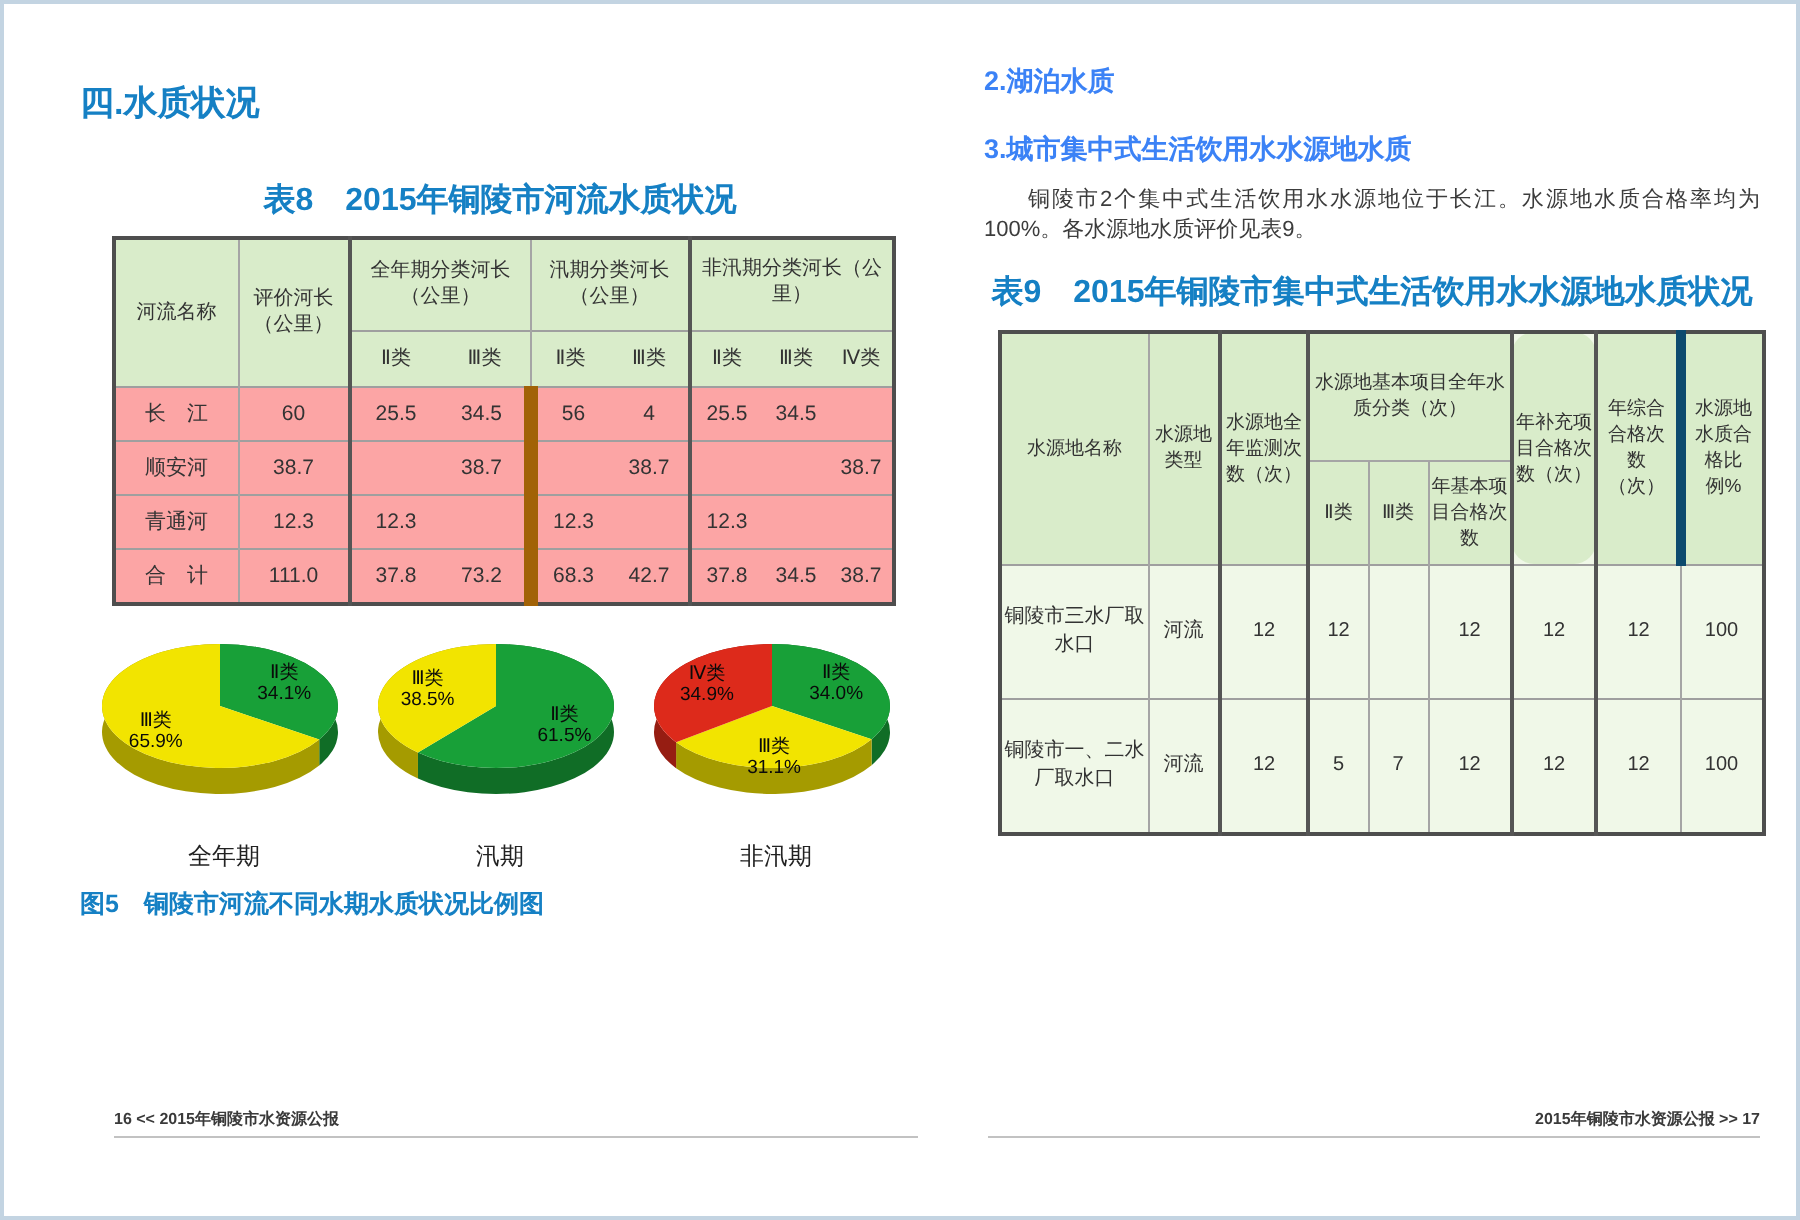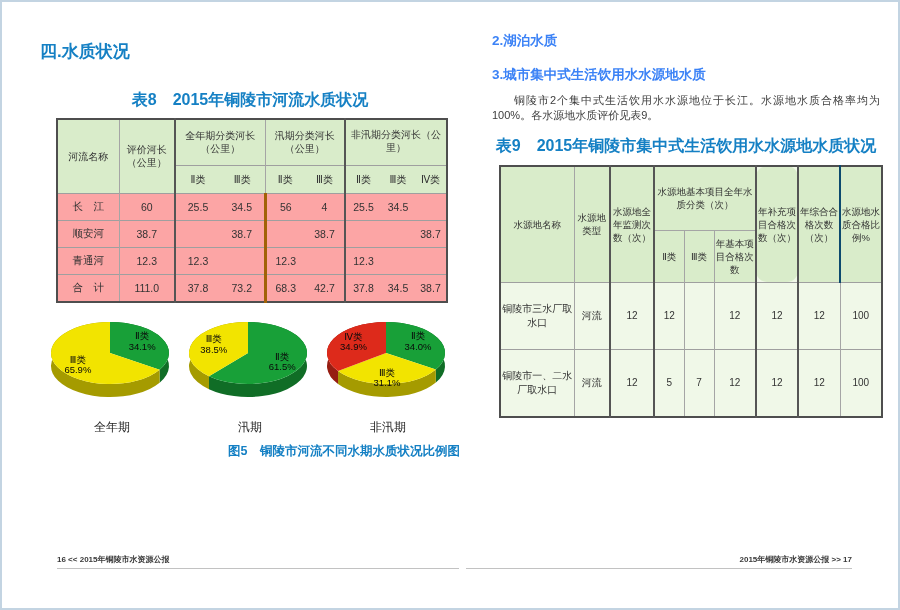--- a/index.html
+++ b/index.html
@@ -34,58 +34,58 @@
   #table8 thead tr:nth-child(2) th{border-top:1px solid #9f9f9f;}
   #table8 thead tr:first-child th:nth-child(2){border-left:1px solid #a5a5a5;}
   #table8 thead tr:first-child th:nth-child(3){border-left:2px solid #555;}
   #table8 thead tr:first-child th:nth-child(4){border-left:1px solid #a5a5a5;}
   #table8 thead tr:first-child th:nth-child(5){border-left:2px solid #555;font-family:Liberation Mono, monospace;}
   #table8 thead tr:nth-child(2) th:nth-child(1){border-left:2px solid #555;}
   #table8 thead tr:nth-child(2) th:nth-child(3){border-left:1px solid #a5a5a5;}
   #table8 thead tr:nth-child(2) th:nth-child(5){border-left:2px solid #555;}
   #table8 tbody td:nth-child(2){border-left:1px solid #a5a5a5;}
   #table8 tbody td:nth-child(3){border-left:2px solid #555;}
-  #table8 tbody td:nth-child(5){border-left:3px solid #a16207;}
+  #table8 tbody td:nth-child(5){border-left:7px solid #a16207;}
   #table8 tbody td:nth-child(7){border-left:2px solid #555;}
 
   
   #table9{width:382px;margin:8px 0 0 7px;border:2px solid #4e4e4e;background:#f0f8e8;}
   #table9 th{background:#d9ecca;font-size:9.5px;color:#333;line-height:13px;padding:2px 1px;}
   #table9 td{font-size:10px;color:#333;background:#f0f8e8;border-top:1px solid #9f9f9f;height:64px;line-height:14px;}
   #table9 thead tr:first-child{height:64px;}
   #table9 thead tr:nth-child(2){height:52px;}
   #table9 thead tr:nth-child(2) th{border-top:1px solid #a5a5a5;}
   #table9 thead tr:first-child th:nth-child(2){border-left:1px solid #a5a5a5;}
   #table9 thead tr:first-child th:nth-child(3){border-left:2px solid #555;}
   #table9 thead tr:first-child th:nth-child(4){border-left:2px solid #555;}
   #table9 thead tr:first-child th:nth-child(5){border-left:2px solid #555;border-radius:11px;}
   #table9 thead tr:first-child th:nth-child(6){border-left:2px solid #555;}
-  #table9 thead tr:first-child th:nth-child(7){border-left:2px solid #0c4a6e;margin-top:40px;}
+  #table9 thead tr:first-child th:nth-child(7){border-left:5px solid #0c4a6e;margin-top:40px;}
   #table9 thead tr:nth-child(2) th:nth-child(1){border-left:2px solid #555;}
   #table9 thead tr:nth-child(2) th:nth-child(2){border-left:1px solid #a5a5a5;}
   #table9 thead tr:nth-child(2) th:nth-child(3){border-left:1px solid #a5a5a5;}
   #table9 tbody td:nth-child(2){border-left:1px solid #a5a5a5;}
   #table9 tbody td:nth-child(3){border-left:2px solid #555;}
   #table9 tbody td:nth-child(4){border-left:2px solid #555;}
   #table9 tbody td:nth-child(5){border-left:1px solid #a5a5a5;}
   #table9 tbody td:nth-child(6){border-left:1px solid #a5a5a5;}
   #table9 tbody td:nth-child(7){border-left:2px solid #555;}
   #table9 tbody td:nth-child(8){border-left:2px solid #555;}
   #table9 tbody td:nth-child(9){border-left:1px solid #a5a5a5;}
 
   
   .pies{display:flex;justify-content:space-between;margin-top:8px;padding:0 4px;}
   .pie-block{width:136px;text-align:center;}
   .pie-title{font-size:12px;color:#222;margin-top:2px;}
-  .fig-caption{font-size:12.5px;font-weight:bold;color:#1580c4;text-align:right;margin-top:7px;}
+  .fig-caption{font-size:12.5px;font-weight:bold;color:#1580c4;text-align:left;margin-top:7px;}
 
   
   .footer{position:absolute;top:552px;font-size:8px;font-weight:bold;color:#3a3a3a;}
   #footer-left{left:55px;width:402px;}
-  #footer-right{left:464px;width:386px;text-align:right;}
+  #footer-right{left:492px;width:386px;text-align:right;}
   .footer-line{border-bottom:1px solid #c2c2c2;margin-top:3px;}
 </style>
 </head>
 <body>
 
 <div id="page">
 
   <div class="col" id="col-left">
     <div class="section-title">四.水质状况</div>
 

